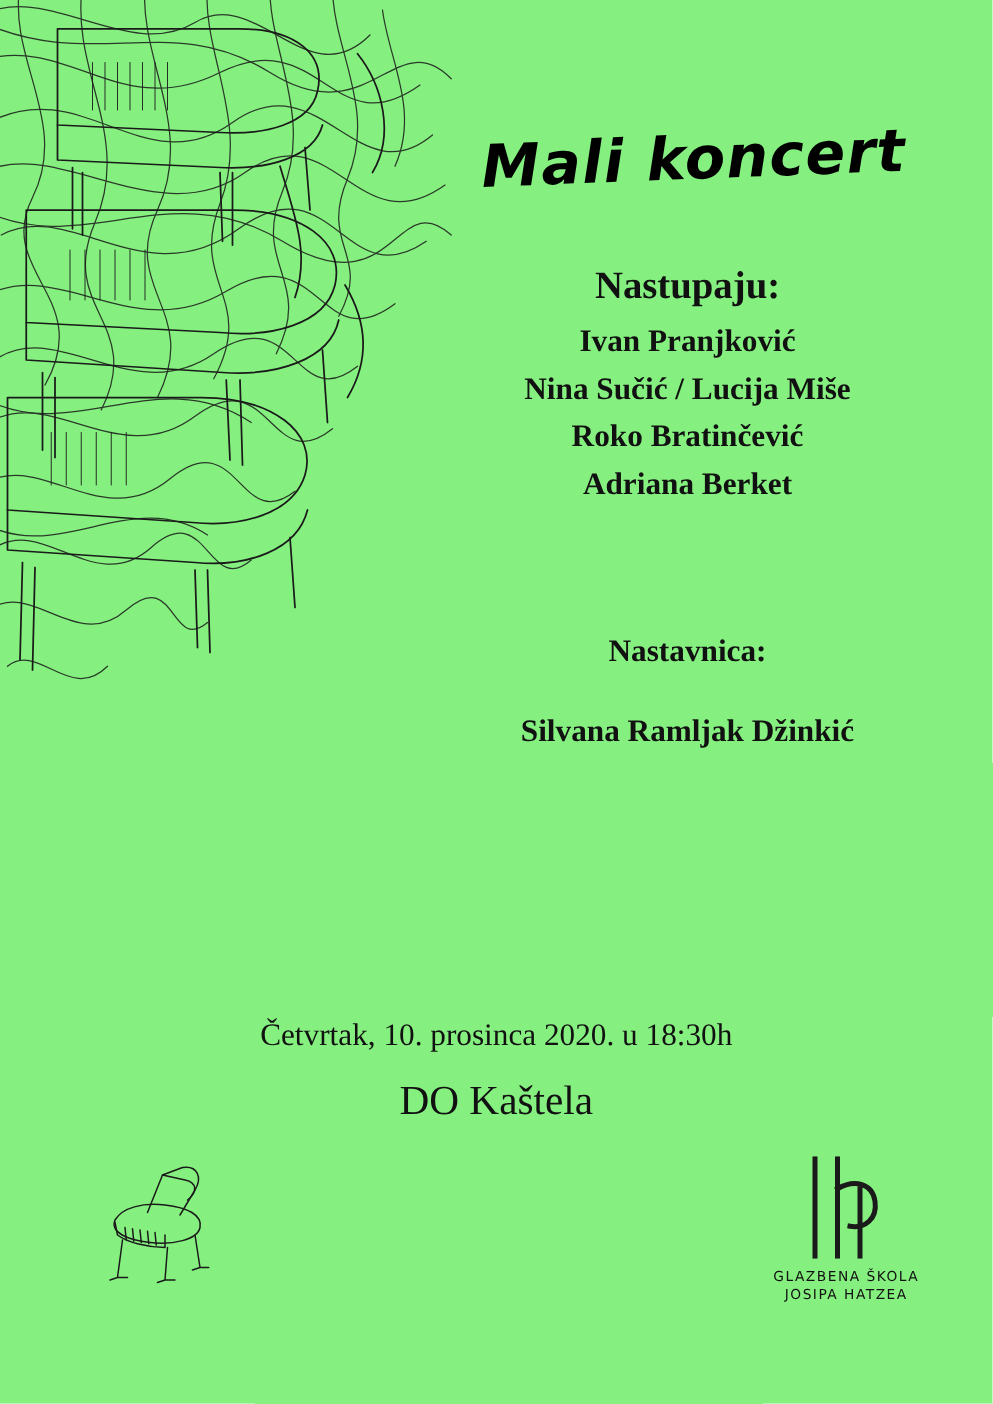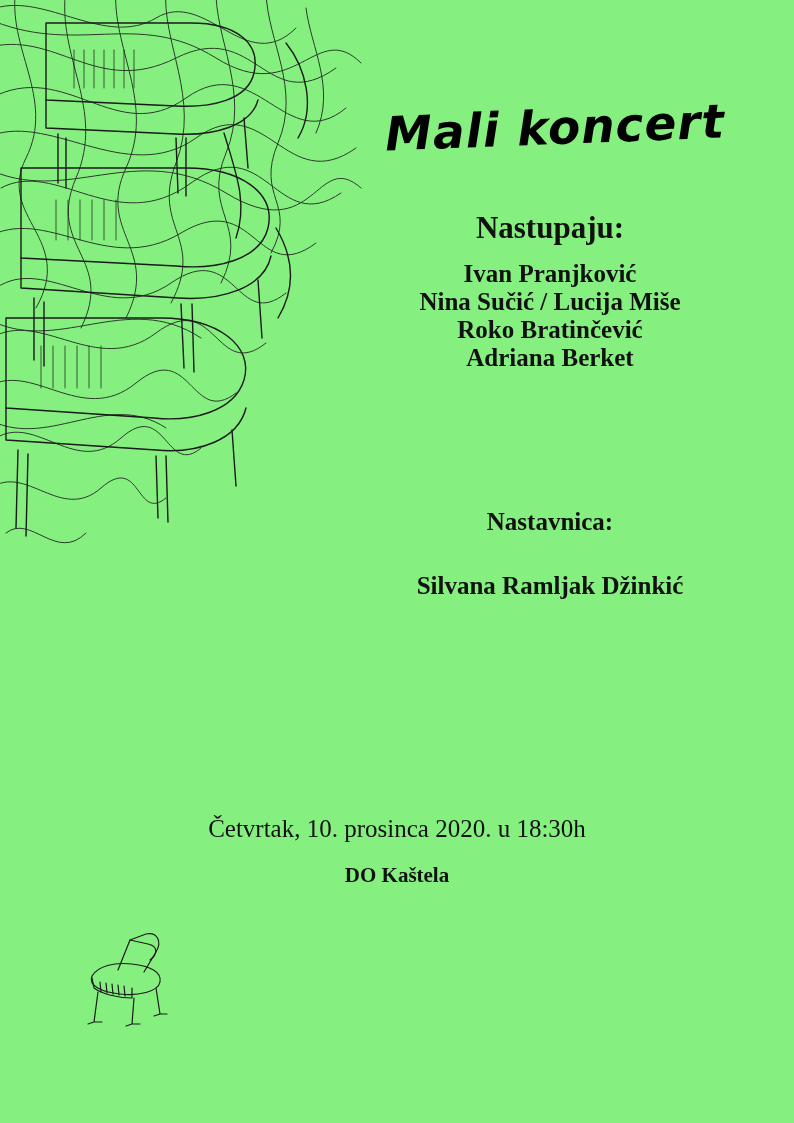--- a/index.html
+++ b/index.html
@@ -54,21 +54,21 @@
     text-align: center;
   }
   #performers .heading {
     font-weight: 700;
     font-size: 31px;
     margin-bottom: 14px;
   }
   #performers .name {
     font-weight: 700;
     font-size: 25px;
-    margin: 0 0;
+    margin: 10px 0;
     white-space: nowrap;
   }
 
   
   #teacher {
     position: absolute;
     left: 330px;
     top: 508px;
     width: 440px;
     text-align: center;
@@ -91,22 +91,22 @@
     top: 815px;
     width: 600px;
     text-align: center;
   }
   #details .line1 {
     font-weight: 400;
     font-size: 25px;
     margin-bottom: 20px;
   }
   #details .line2 {
-    font-weight: 700;
-    font-size: 21px;
+    font-weight: 400;
+    font-size: 33px;
   }
 
   
   #mini-piano {
     position: absolute;
     left: 78px;
     top: 918px;
     width: 110px;
     height: 110px;
   }
@@ -229,14 +229,26 @@
 
       <path d="M14 60 L16 70 C 24 76, 40 80, 54 80 L54 70"></path>
       <path d="M22 64 L23 74 M28 65 L29 75 M34 66 L35 76 M40 67 L41 77 M46 68 L47 78"></path>
 
       <path d="M20 74 L16 104 M16 104 L10 106 M16 104 L24 104"></path>
       <path d="M56 80 L54 106 M54 106 L48 108 M54 106 L62 106"></path>
       <path d="M78 70 L82 96 M82 96 L76 98 M82 96 L89 96"></path>
     </svg>
   </div>
 
+  <div id="logo">
+    <div class="mark">
+      <svg width="70" height="82" viewBox="0 0 70 82" xmlns="http://www.w3.org/2000/svg" fill="none" stroke="#1a1a1a" stroke-width="4" stroke-linecap="square">
+        <path d="M10 2 L10 80"></path>
+        <path d="M28 2 L28 80"></path>
+        <path d="M46 26 L46 80"></path>
+        <path d="M28 26 C 42 18, 56 22, 58 36 C 60 50, 50 58, 38 56"></path>
+      </svg>
+    </div>
+    <div class="logo-line">GLAZBENA ŠKOLA</div>
+    <div class="logo-line">JOSIPA HATZEA</div>
+  </div>
 
 </div>
 
 </body></html>

